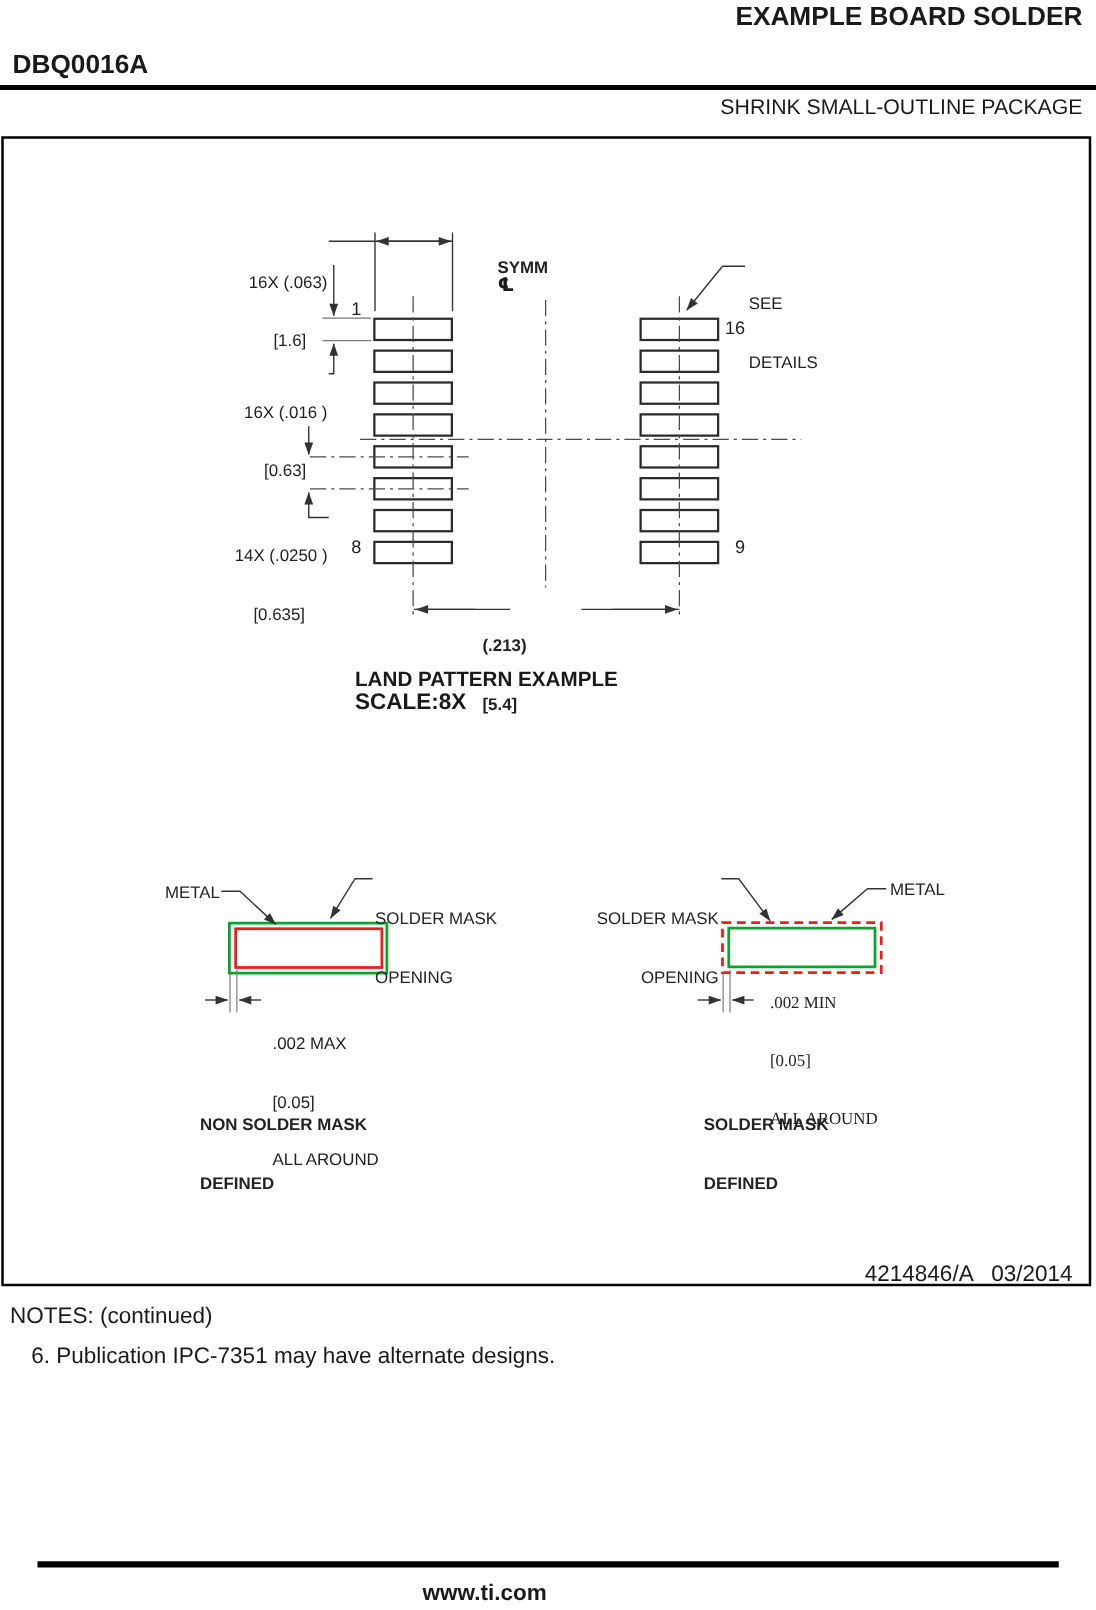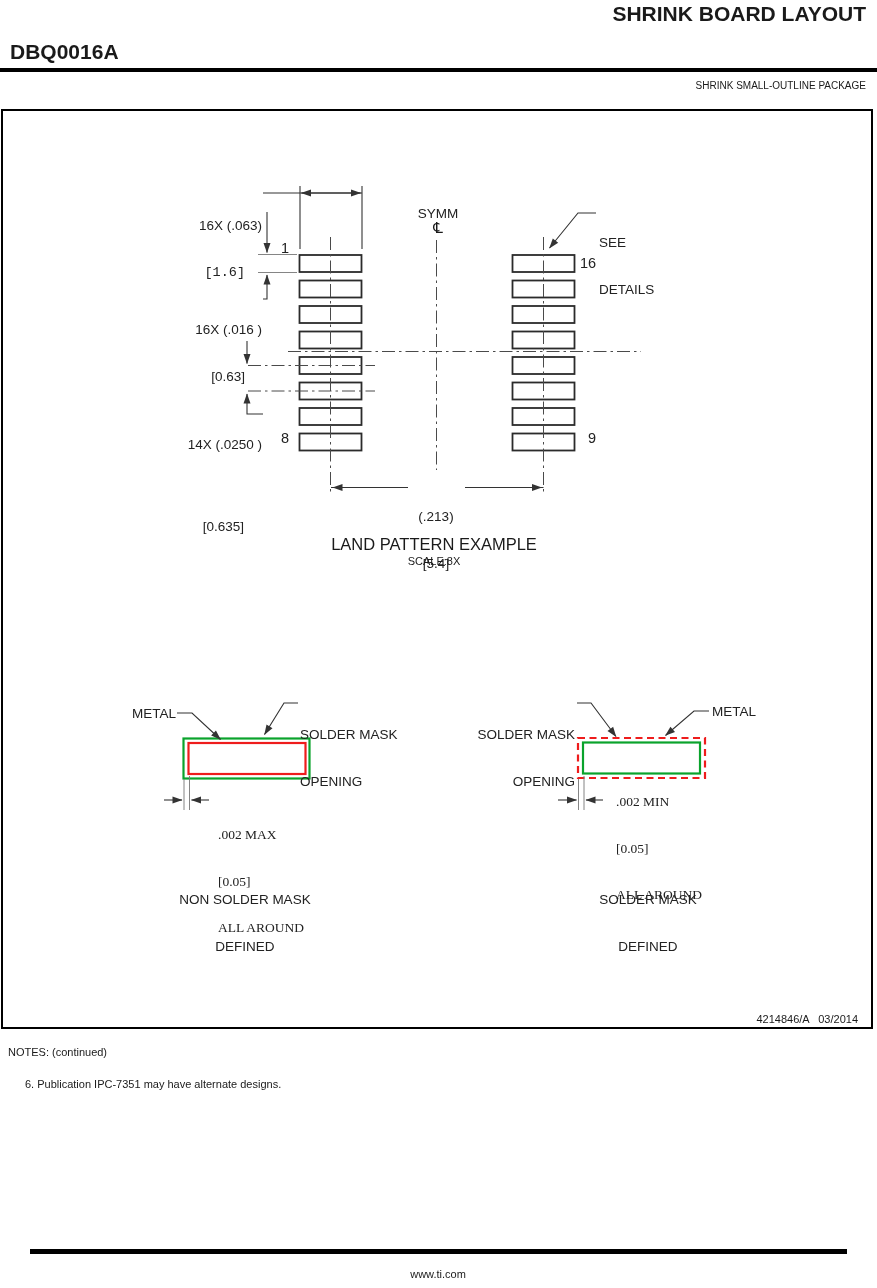--- a/index.html
+++ b/index.html
@@ -2,43 +2,43 @@
 <html><head>
 <meta charset="utf-8">
 <style>
   html,body{margin:0;padding:0;background:#ffffff;}
   #page{position:relative;width:877px;height:1288px;background:#fff;
         font-family:"Liberation Sans","DejaVu Sans",sans-serif;color:#1a1a1a;overflow:hidden;}
   .abs{position:absolute;white-space:pre;}
   .b{font-weight:bold;}
   .t20{font-size:21px;line-height:23px;}
   .t19{font-size:19px;line-height:21px;}
-  .t15{font-size:10px;line-height:16px;}
-  .t13{font-size:11px;line-height:15px;}
+  .t15{font-size:17px;line-height:16px;}
+  .t13{font-size:18px;line-height:15px;}
   .t16{font-size:16.5px;line-height:18px;}
   .lbl{font-size:13.5px;line-height:15.5px;color:#222;}
   .ra{text-align:right;}
-  .ca{text-align:center;}
+  .ca{text-align:left;font-weight:bold;}
   #hdr-rule{position:absolute;left:0;top:68px;width:877px;height:4px;background:#000;}
   #main-box{position:absolute;left:1px;top:109px;width:872px;height:920px;border:2px solid #000;box-sizing:border-box;}
   #footer-rule{position:absolute;left:30px;top:1249px;width:817px;height:5px;background:#000;}
   svg{position:absolute;left:0;top:0;}
   .pin{font-size:14.5px;color:#222;}
   .cl{stroke:#4a4a4a;stroke-width:1;stroke-dasharray:13 4 2.5 4;fill:none;}
   .ln{stroke:#333;stroke-width:1.1;fill:none;}
   .thin{stroke:#777;stroke-width:0.9;fill:none;}
   .pad{fill:#fff;stroke:#2b2b2b;stroke-width:1.8;}
   .symm-glyph{font-family:"DejaVu Sans",sans-serif;font-size:15px;}
 </style>
 </head>
 <body>
 
 <div id="page">
 
-  <div class="abs b t20 ra" style="right:11px;top:2px;width:500px;">SHRINK BOARD LAYOUT</div>
+  <div class="abs b t20 ra" style="right:11px;top:2px;width:500px;">EXAMPLE BOARD SOLDER</div>
   <div class="abs b t20" style="left:10px;top:40px;">DBQ0016A</div>
   <div id="hdr-rule"></div>
   <div class="abs t15 ra" style="right:11px;top:78px;width:500px;">SHRINK SMALL-OUTLINE PACKAGE</div>
 
   <div id="main-box"></div>
 
   <svg width="877" height="1288" viewBox="0 0 877 1288">
     <defs>
       <marker id="arr" markerWidth="11" markerHeight="8" refX="10" refY="4" orient="auto" markerUnits="userSpaceOnUse">
         <path d="M0.5,0.5 L10.5,4 L0.5,7.5 Z" fill="#333"></path>
@@ -106,29 +106,29 @@
     <path class="ln" d="M577,703 H591 L616,736.5" marker-end="url(#arr)"></path>
     <path class="ln" d="M709,711 H694 L665.5,735.5" marker-end="url(#arr)"></path>
     <path class="thin" d="M578.5,779 V810"></path>
     <path class="thin" d="M584,776 V810"></path>
     <path class="ln" d="M558,800 L576.5,800" marker-end="url(#arr)"></path>
     <path class="ln" d="M603,800 L586,800" marker-end="url(#arr)"></path>
   </svg>
 
   <div class="abs lbl ra" style="right:615px;top:187px;">
     <div>16X (.063)</div>
-    <div style="padding-right:17px;font-family:Liberation Mono, monospace;">[1.6]</div>
+    <div style="padding-right:17px;">[1.6]</div>
   </div>
   <div class="abs lbl ra" style="right:615px;top:291px;">
     <div>16X (.016 )</div>
     <div style="padding-right:17px;">[0.63]</div>
   </div>
   <div class="abs lbl ra" style="right:615px;top:406px;">
     <div>14X (.0250 )</div>
-    <div style="padding-right:18px;margin-top:35px;">[0.635]</div>
+    <div style="padding-right:18px;">[0.635]</div>
   </div>
   <div class="abs lbl ca" style="left:386px;top:478px;width:100px;">
     <div>(.213)</div>
     <div>[5.4]</div>
   </div>
 
   <div class="abs lbl ca" style="left:398px;top:206px;width:80px;">SYMM</div>
   <div class="abs ca symm-glyph" style="left:398px;top:219px;width:80px;">℄</div>
 
   <div class="abs lbl" style="left:599px;top:204px;">
@@ -142,21 +142,21 @@
   <div class="abs pin" style="left:580px;top:255px;">16</div>
 
   <div class="abs t16 ca" style="left:284px;top:535px;width:300px;">LAND PATTERN EXAMPLE</div>
   <div class="abs t13 ca" style="left:284px;top:554px;width:300px;">SCALE:8X</div>
 
   <div class="abs lbl ra" style="right:701px;top:706px;">METAL</div>
   <div class="abs lbl" style="left:300px;top:696px;">
     <div>SOLDER MASK</div>
     <div>OPENING</div>
   </div>
-  <div class="abs lbl" style="left:218px;top:796px;font-family:Liberation Serif, serif;">
+  <div class="abs lbl" style="left:218px;top:796px;">
     <div>.002 MAX</div>
     <div>[0.05]</div>
     <div>ALL AROUND</div>
   </div>
   <div class="abs lbl ca" style="left:160px;top:861px;width:170px;">
     <div>NON SOLDER MASK</div>
     <div>DEFINED</div>
   </div>
 
   <div class="abs lbl ra" style="right:302px;top:696px;">

